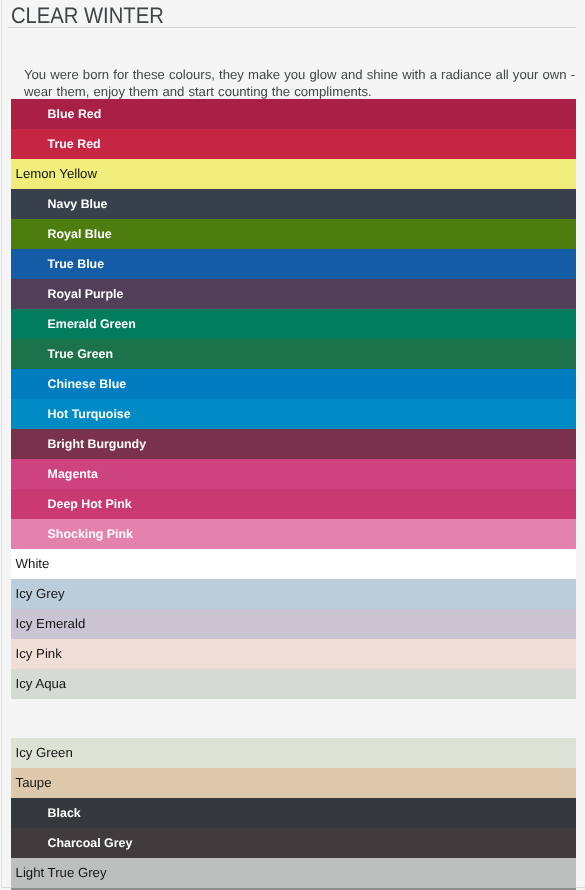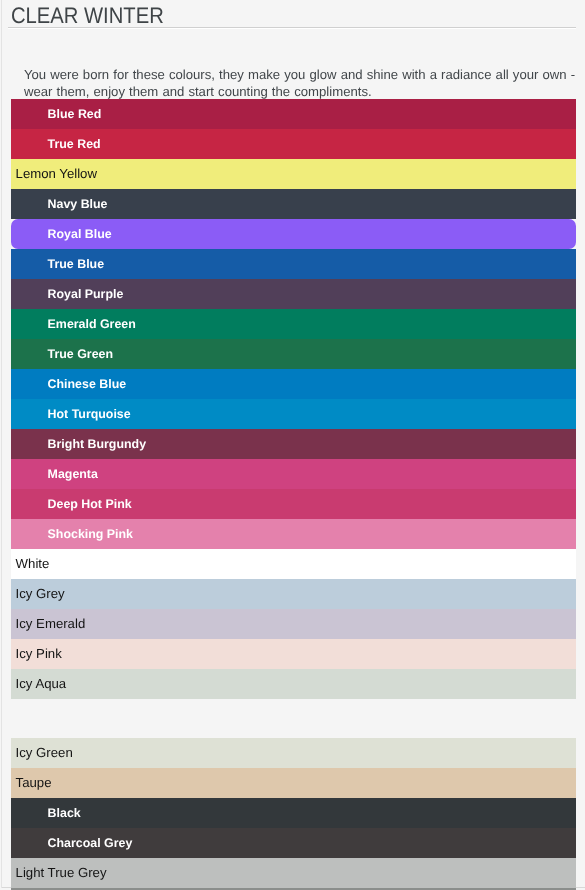--- a/index.html
+++ b/index.html
@@ -82,21 +82,21 @@
       </div>
       <div class="swatch tone-light" style="background-color: rgb(198, 37, 68);">
         <span class="swatch-label">True Red</span>
       </div>
       <div class="swatch tone-dark" style="background-color: rgb(240, 237, 123);">
         <span class="swatch-label">Lemon Yellow</span>
       </div>
       <div class="swatch tone-light" style="background-color: rgb(56, 64, 76);">
         <span class="swatch-label">Navy Blue</span>
       </div>
-      <div class="swatch tone-light" style="background-color: #8b5cf6; border-radius: 7px;">
+      <div class="swatch tone-light" style="background-color: #4d7c0f;">
         <span class="swatch-label">Royal Blue</span>
       </div>
       <div class="swatch tone-light" style="background-color: rgb(21, 92, 167);">
         <span class="swatch-label">True Blue</span>
       </div>
       <div class="swatch tone-light" style="background-color: rgb(81, 63, 89);">
         <span class="swatch-label">Royal Purple</span>
       </div>
       <div class="swatch tone-light" style="background-color: rgb(1, 125, 94);">
         <span class="swatch-label">Emerald Green</span>

